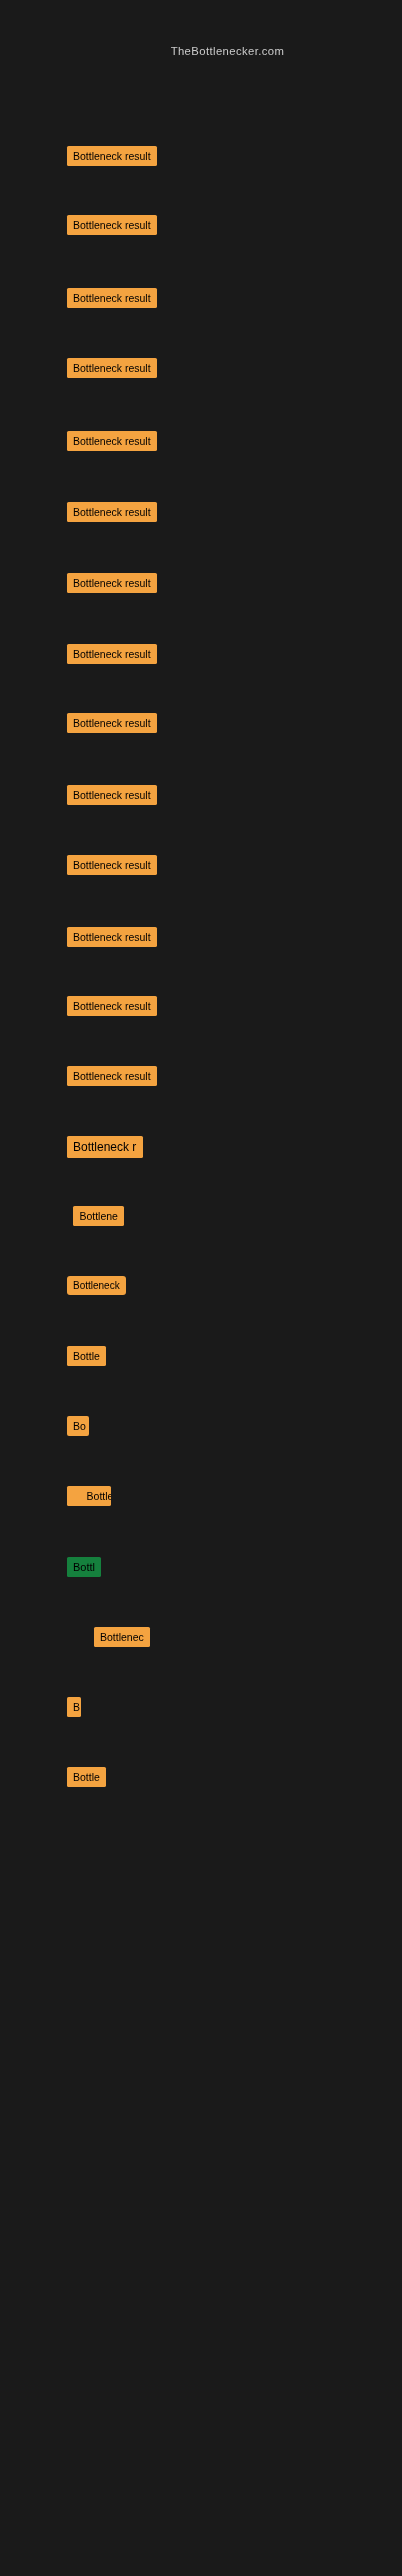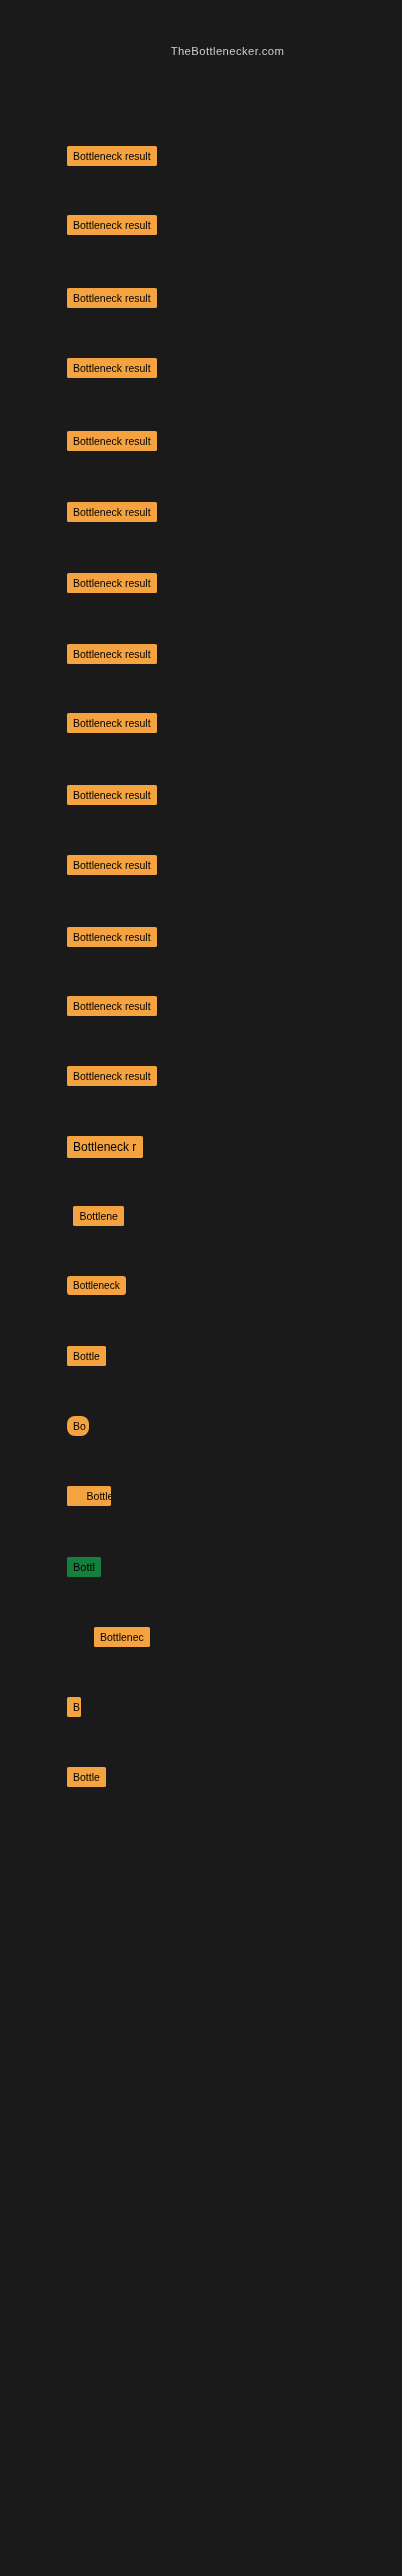--- a/index.html
+++ b/index.html
@@ -43,20 +43,20 @@
     <div style="position: absolute; top: 613px; left: 1.6px;"><div style="display: inline-block; background-color: rgb(244, 163, 64); color: rgb(0, 0, 0); font-size: 10.5px; font-weight: normal; padding: 4px 6.4px; border-radius: 1.6px; white-space: nowrap; overflow: hidden; max-width: 128px; cursor: pointer;">Bottleneck result</div></div>
     <div style="position: absolute; top: 685px; left: 1.6px;"><div style="display: inline-block; background-color: rgb(244, 163, 64); color: rgb(0, 0, 0); font-size: 10.5px; font-weight: normal; padding: 4px 6.4px; border-radius: 1.6px; white-space: nowrap; overflow: hidden; max-width: 125px; cursor: pointer;">Bottleneck result</div></div>
     <div style="position: absolute; top: 755px; left: 1.6px;"><div style="display: inline-block; background-color: rgb(244, 163, 64); color: rgb(0, 0, 0); font-size: 10.5px; font-weight: normal; padding: 4px 6.4px; border-radius: 1.6px; white-space: nowrap; overflow: hidden; max-width: 125px; cursor: pointer;">Bottleneck result</div></div>
     <div style="position: absolute; top: 827px; left: 1.6px;"><div style="display: inline-block; background-color: rgb(244, 163, 64); color: rgb(0, 0, 0); font-size: 10.5px; font-weight: normal; padding: 4px 6.4px; border-radius: 1.6px; white-space: nowrap; overflow: hidden; max-width: 119px; cursor: pointer;">Bottleneck result</div></div>
     <div style="position: absolute; top: 896px; left: 1.6px;"><div style="display: inline-block; background-color: rgb(244, 163, 64); color: rgb(0, 0, 0); font-size: 10.5px; font-weight: normal; padding: 4px 6.4px; border-radius: 1.6px; white-space: nowrap; overflow: hidden; max-width: 113px; cursor: pointer;">Bottleneck result</div></div>
     <div style="position: absolute; top: 966px; left: 1.6px;"><div style="display: inline-block; background-color: rgb(244, 163, 64); color: rgb(0, 0, 0); font-size: 10.5px; font-weight: normal; padding: 4px 6.4px; border-radius: 1.6px; white-space: nowrap; overflow: hidden; max-width: 105px; cursor: pointer;">Bottleneck result</div></div>
     <div style="position: absolute; top: 1036px; left: 1.6px;"><div style="display: inline-block; background-color: rgb(244, 163, 64); color: rgb(0, 0, 0); font-size: 12px; font-weight: normal; padding: 4px 6.4px; border-radius: 1.6px; white-space: nowrap; overflow: hidden; max-width: 76px; cursor: pointer;">Bottleneck r</div></div>
     <div style="position: absolute; top: 1106px; left: 8px;"><div style="display: inline-block; background-color: rgb(244, 163, 64); color: rgb(0, 0, 0); font-size: 10.5px; font-weight: normal; padding: 4px 6.4px; border-radius: 1.6px; white-space: nowrap; overflow: hidden; max-width: 60px; cursor: pointer;">Bottlene</div></div>
     <div style="position: absolute; top: 1176px; left: 1.6px;"><div style="display: inline-block; background-color: rgb(244, 163, 64); color: rgb(0, 0, 0); font-size: 10px; font-weight: normal; padding: 4px 6.4px; border-radius: 3px; white-space: nowrap; overflow: hidden; max-width: 64px; cursor: pointer;">Bottleneck</div></div>
     <div style="position: absolute; top: 1246px; left: 1.6px;"><div style="display: inline-block; background-color: rgb(244, 163, 64); color: rgb(0, 0, 0); font-size: 10.5px; font-weight: normal; padding: 4px 6.4px; border-radius: 1.6px; white-space: nowrap; overflow: hidden; max-width: 44px; cursor: pointer;">Bottle</div></div>
-    <div style="position: absolute; top: 1316px; left: 1.6px;"><div style="display: inline-block; background-color: rgb(244, 163, 64); color: rgb(0, 0, 0); font-size: 10.5px; font-weight: normal; padding: 4px 6.4px; border-radius: 8px; white-space: nowrap; overflow: hidden; max-width: 22.5px; cursor: pointer;">Bo</div></div>
+    <div style="position: absolute; top: 1316px; left: 1.6px;"><div style="display: inline-block; background-color: rgb(244, 163, 64); color: rgb(0, 0, 0); font-size: 10.5px; font-weight: normal; padding: 4px 6.4px; border-radius: 2px; white-space: nowrap; overflow: hidden; max-width: 22.5px; cursor: pointer;">Bo</div></div>
     <div style="position: absolute; top: 1386px; left: 1.6px;"><div style="display: inline-block; background-color: rgb(244, 163, 64); color: rgb(0, 0, 0); font-size: 10.5px; font-weight: normal; padding: 4px 20px; border-radius: 1.6px; white-space: nowrap; overflow: hidden; max-width: 44px; cursor: pointer;">Bottler</div></div>
     <div style="position: absolute; top: 1457px; left: 1.6px;"><div style="display: inline-block; background-color: #15803d; color: rgb(0, 0, 0); font-size: 11px; font-weight: normal; padding: 4px 6.4px; border-radius: 1.6px; white-space: nowrap; overflow: hidden; max-width: 36px; cursor: pointer;">Bottl</div></div>
     <div style="position: absolute; top: 1527px; left: 1.6px; padding-left: 27px;"><div style="display: inline-block; background-color: rgb(244, 163, 64); color: rgb(0, 0, 0); font-size: 10.5px; font-weight: normal; padding: 4px 6.4px; border-radius: 1.6px; white-space: nowrap; overflow: hidden; max-width: 58px; cursor: pointer;">Bottlenec</div></div>
     <div style="position: absolute; top: 1597px; left: 1.6px;"><div style="display: inline-block; background-color: rgb(244, 163, 64); color: rgb(0, 0, 0); font-size: 10.5px; font-weight: normal; padding: 4px 6.4px; border-radius: 1.6px; white-space: nowrap; overflow: hidden; max-width: 14.5px; cursor: pointer;">B</div></div>
     <div style="position: absolute; top: 1667px; left: 1.6px;"><div style="display: inline-block; background-color: rgb(244, 163, 64); color: rgb(0, 0, 0); font-size: 10.5px; font-weight: normal; padding: 4px 6.4px; border-radius: 1.6px; white-space: nowrap; overflow: hidden; max-width: 42px; cursor: pointer;">Bottle</div></div>
   </div>
 
 
 </body></html>

